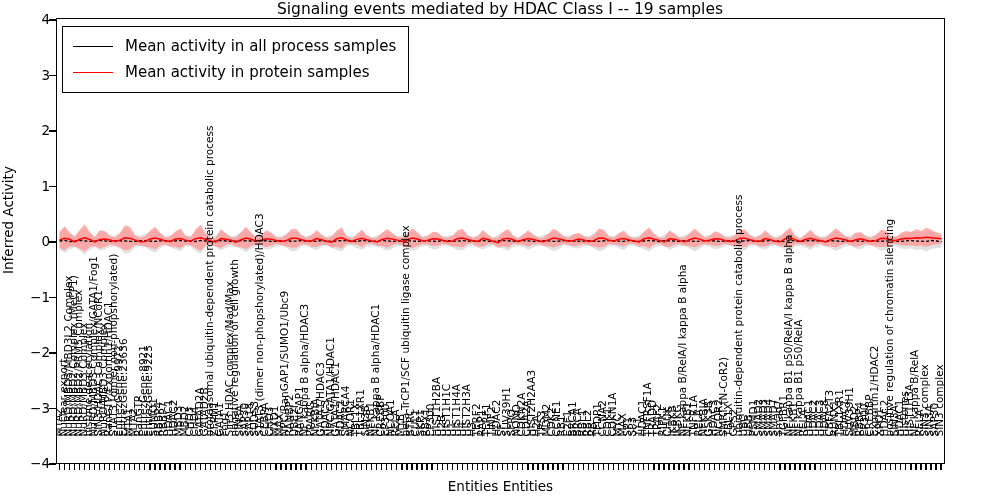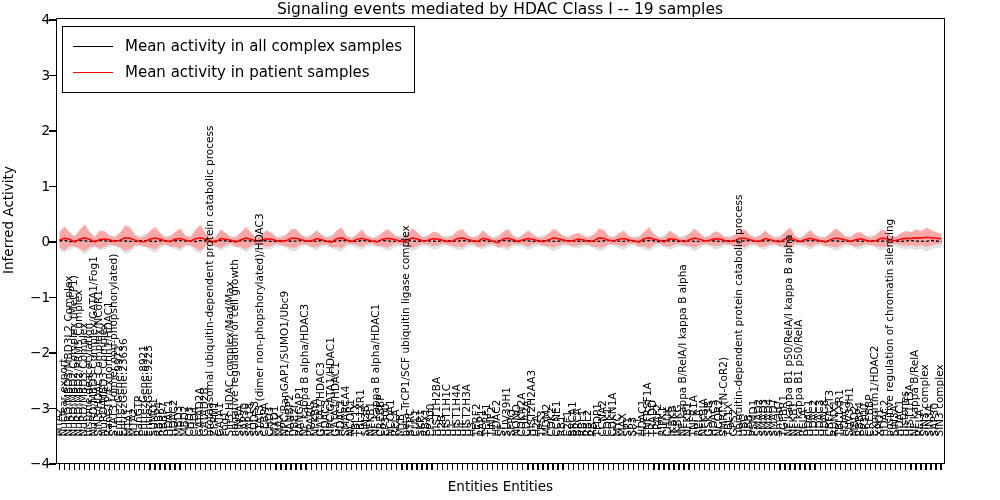--- a/index.html
+++ b/index.html
@@ -464,21 +464,21 @@
       <div class="xtl" style="left: 873.361px; bottom: 36px;">SIN3 complex</div>
       <div class="xtl" style="left: 878.401px; bottom: 36px;">SIN3A</div>
       <div class="xtl" style="left: 883.44px; bottom: 36px;">SAP30</div>
       <div class="xtl" style="left: 888.48px; bottom: 36px;">SIN3 complex</div>
     </div>
   <div id="xlabel">Entities Entities</div>
 
   <div id="legend">
     <div class="legend-row">
       <span class="legend-line"></span>
-      <span class="legend-text">Mean activity in all complex samples</span>
+      <span class="legend-text">Mean activity in all process samples</span>
     </div>
     <div class="legend-row">
       <span class="legend-line red"></span>
-      <span class="legend-text">Mean activity in patient samples</span>
+      <span class="legend-text">Mean activity in protein samples</span>
     </div>
   </div>
 
 </div>
 
 </body></html>

